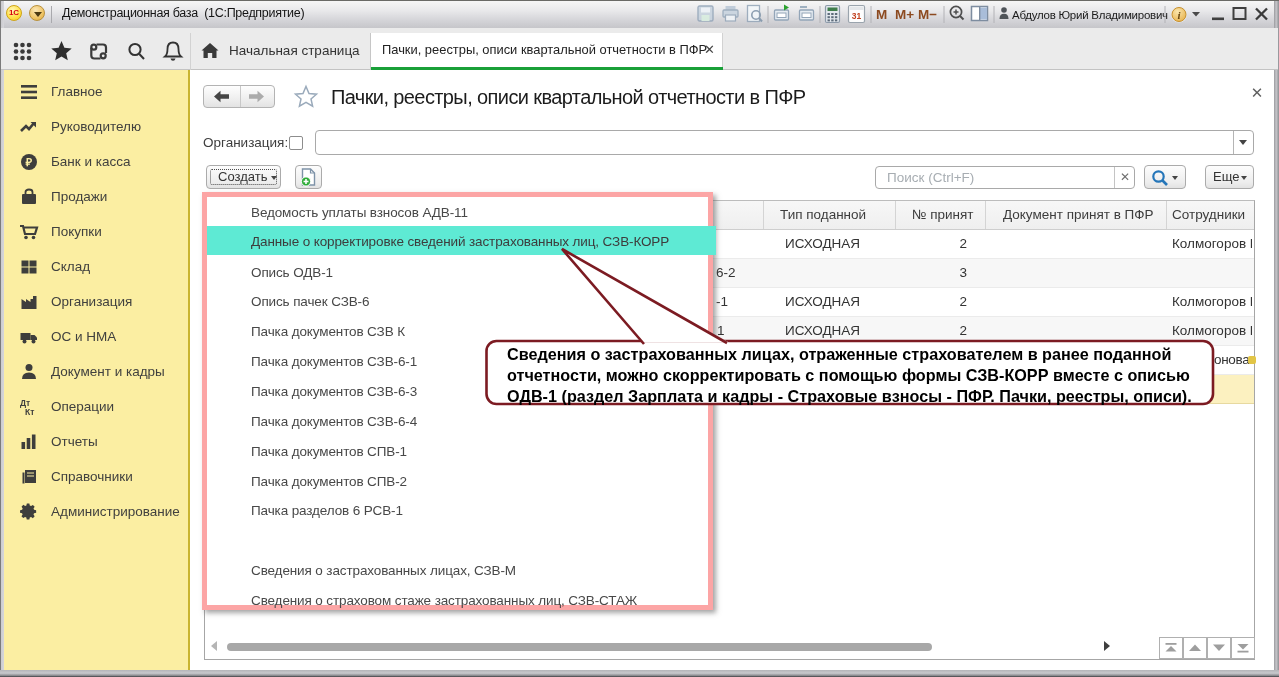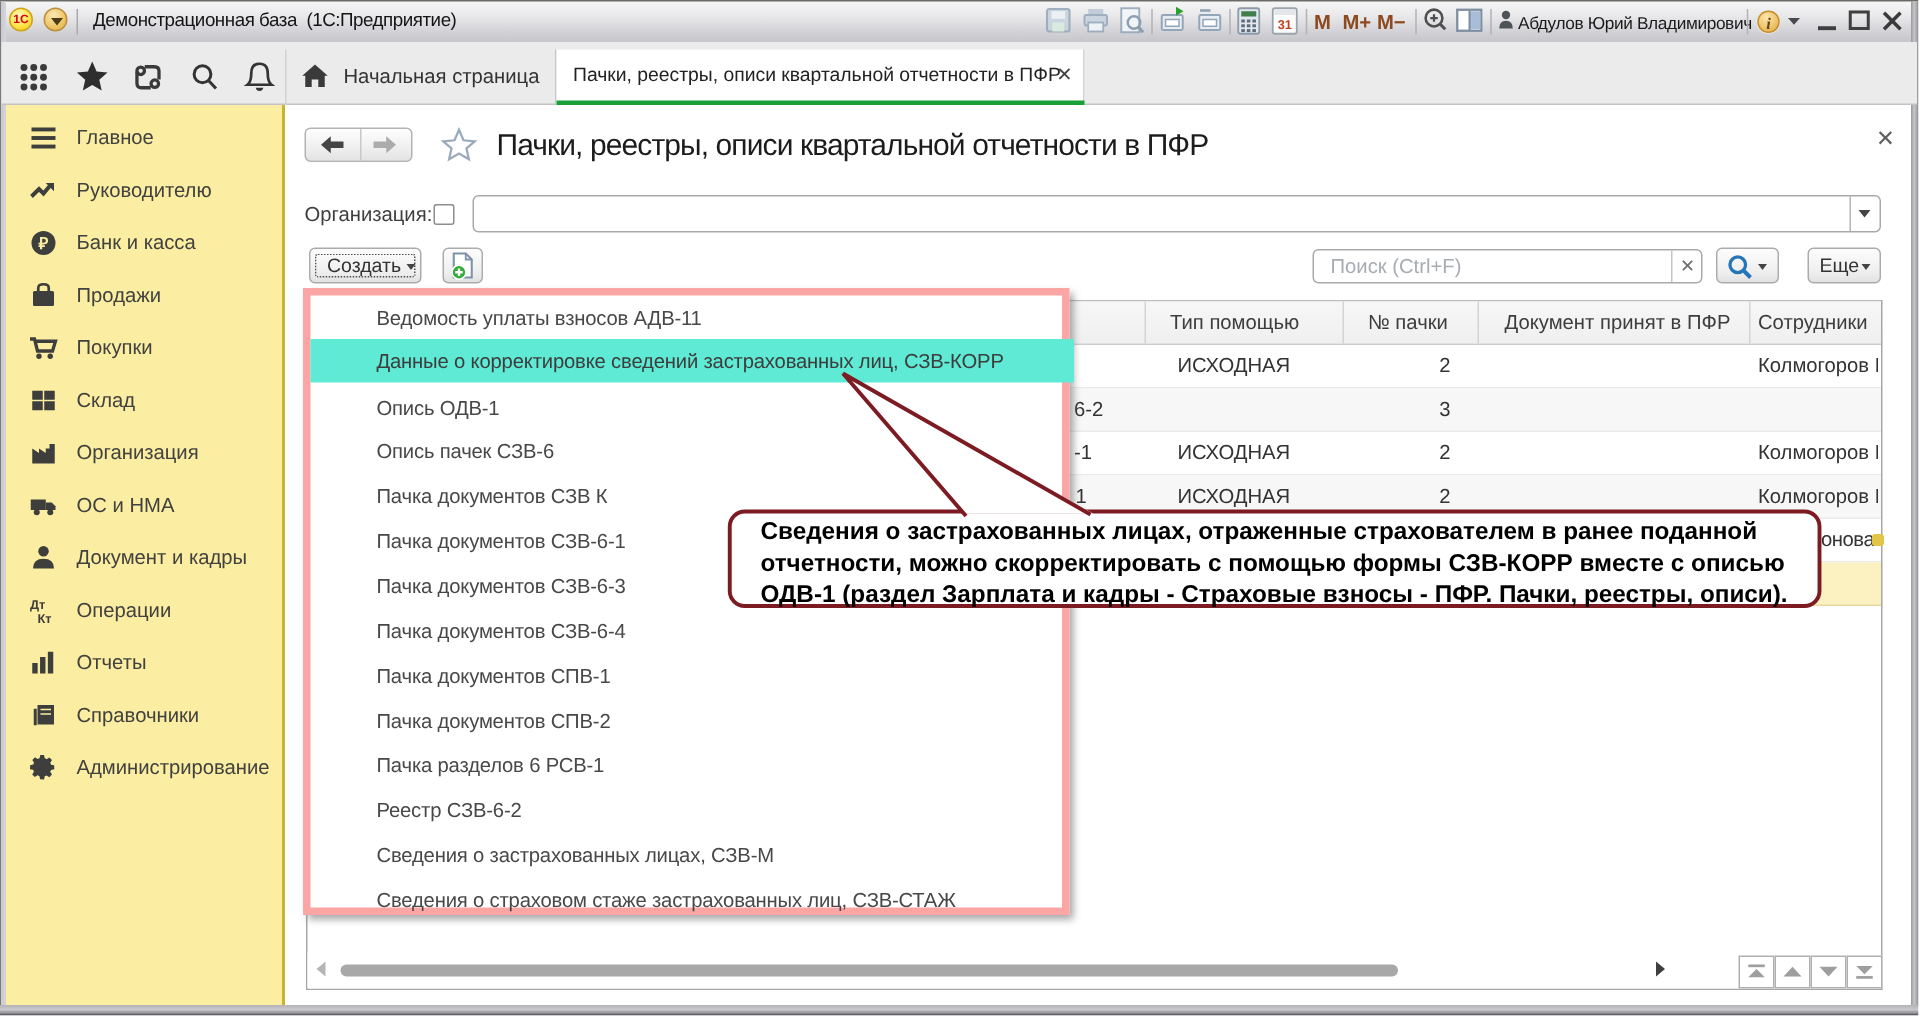--- a/index.html
+++ b/index.html
@@ -401,22 +401,22 @@
     <div class="lb">Еще</div>
     <span class="darr" style="right:6px;top:10px;border-left-width:3.5px;border-right-width:3.5px;border-top-width:4.5px;"></span>
   </div>
 
 <div class="abs" id="tblock">
   <div id="thead">
     <div class="hsep" style="left:558px;"></div>
     <div class="hsep" style="left:690px;"></div>
     <div class="hsep" style="left:780px;"></div>
     <div class="hsep" style="left:961px;"></div>
-    <div class="hlb" style="left:575px;">Тип помощью</div>
-    <div class="hlb" style="left:707px;">№ пачки</div>
+    <div class="hlb" style="left:575px;">Тип поданной</div>
+    <div class="hlb" style="left:707px;">№ принят</div>
     <div class="hlb" style="left:798px;">Документ принят в ПФР</div>
     <div class="hlb" style="left:967px;">Сотрудники</div>
   </div>
   <div class="trow" style="top:29px;">
     <div style="left:580px;">ИСХОДНАЯ</div>
       <div style="left:690px;width:72px;text-align:right;">2</div>
       <div style="left:967px;width:80px;overflow:hidden;white-space:nowrap;">Колмогоров Виктор Леонидович</div>
   </div>
   <div class="trow" style="top:58px;background:#f7f7f7;">
     <div style="left:511px;">6-2</div>
@@ -487,23 +487,20 @@
     </div>
   <div class="mitem" style="top:238.8px;">
       <span>Пачка документов СПВ-1</span>
     </div>
   <div class="mitem" style="top:268.65px;">
       <span>Пачка документов СПВ-2</span>
     </div>
   <div class="mitem" style="top:298.5px;">
       <span>Пачка разделов 6 РСВ-1</span>
     </div>
-  <div class="mitem" style="top:328.35px;">
-      <span>Реестр СЗВ-6-2</span>
-    </div>
   <div class="mitem" style="top:358.2px;">
       <span>Сведения о застрахованных лицах, СЗВ-М</span>
     </div>
   <div class="mitem" style="top:388.05px;">
       <span>Сведения о страховом стаже застрахованных лиц, СЗВ-СТАЖ</span>
     </div>
 </div>
 
 <svg class="abs" id="callout" style="left:480px;top:232px;" width="745" height="185" viewBox="0 0 745 185">
   <rect x="6.5" y="109" width="726.5" height="63" rx="10" ry="10" fill="#ffffff" stroke="#7c1b22" stroke-width="2.6"></rect>

